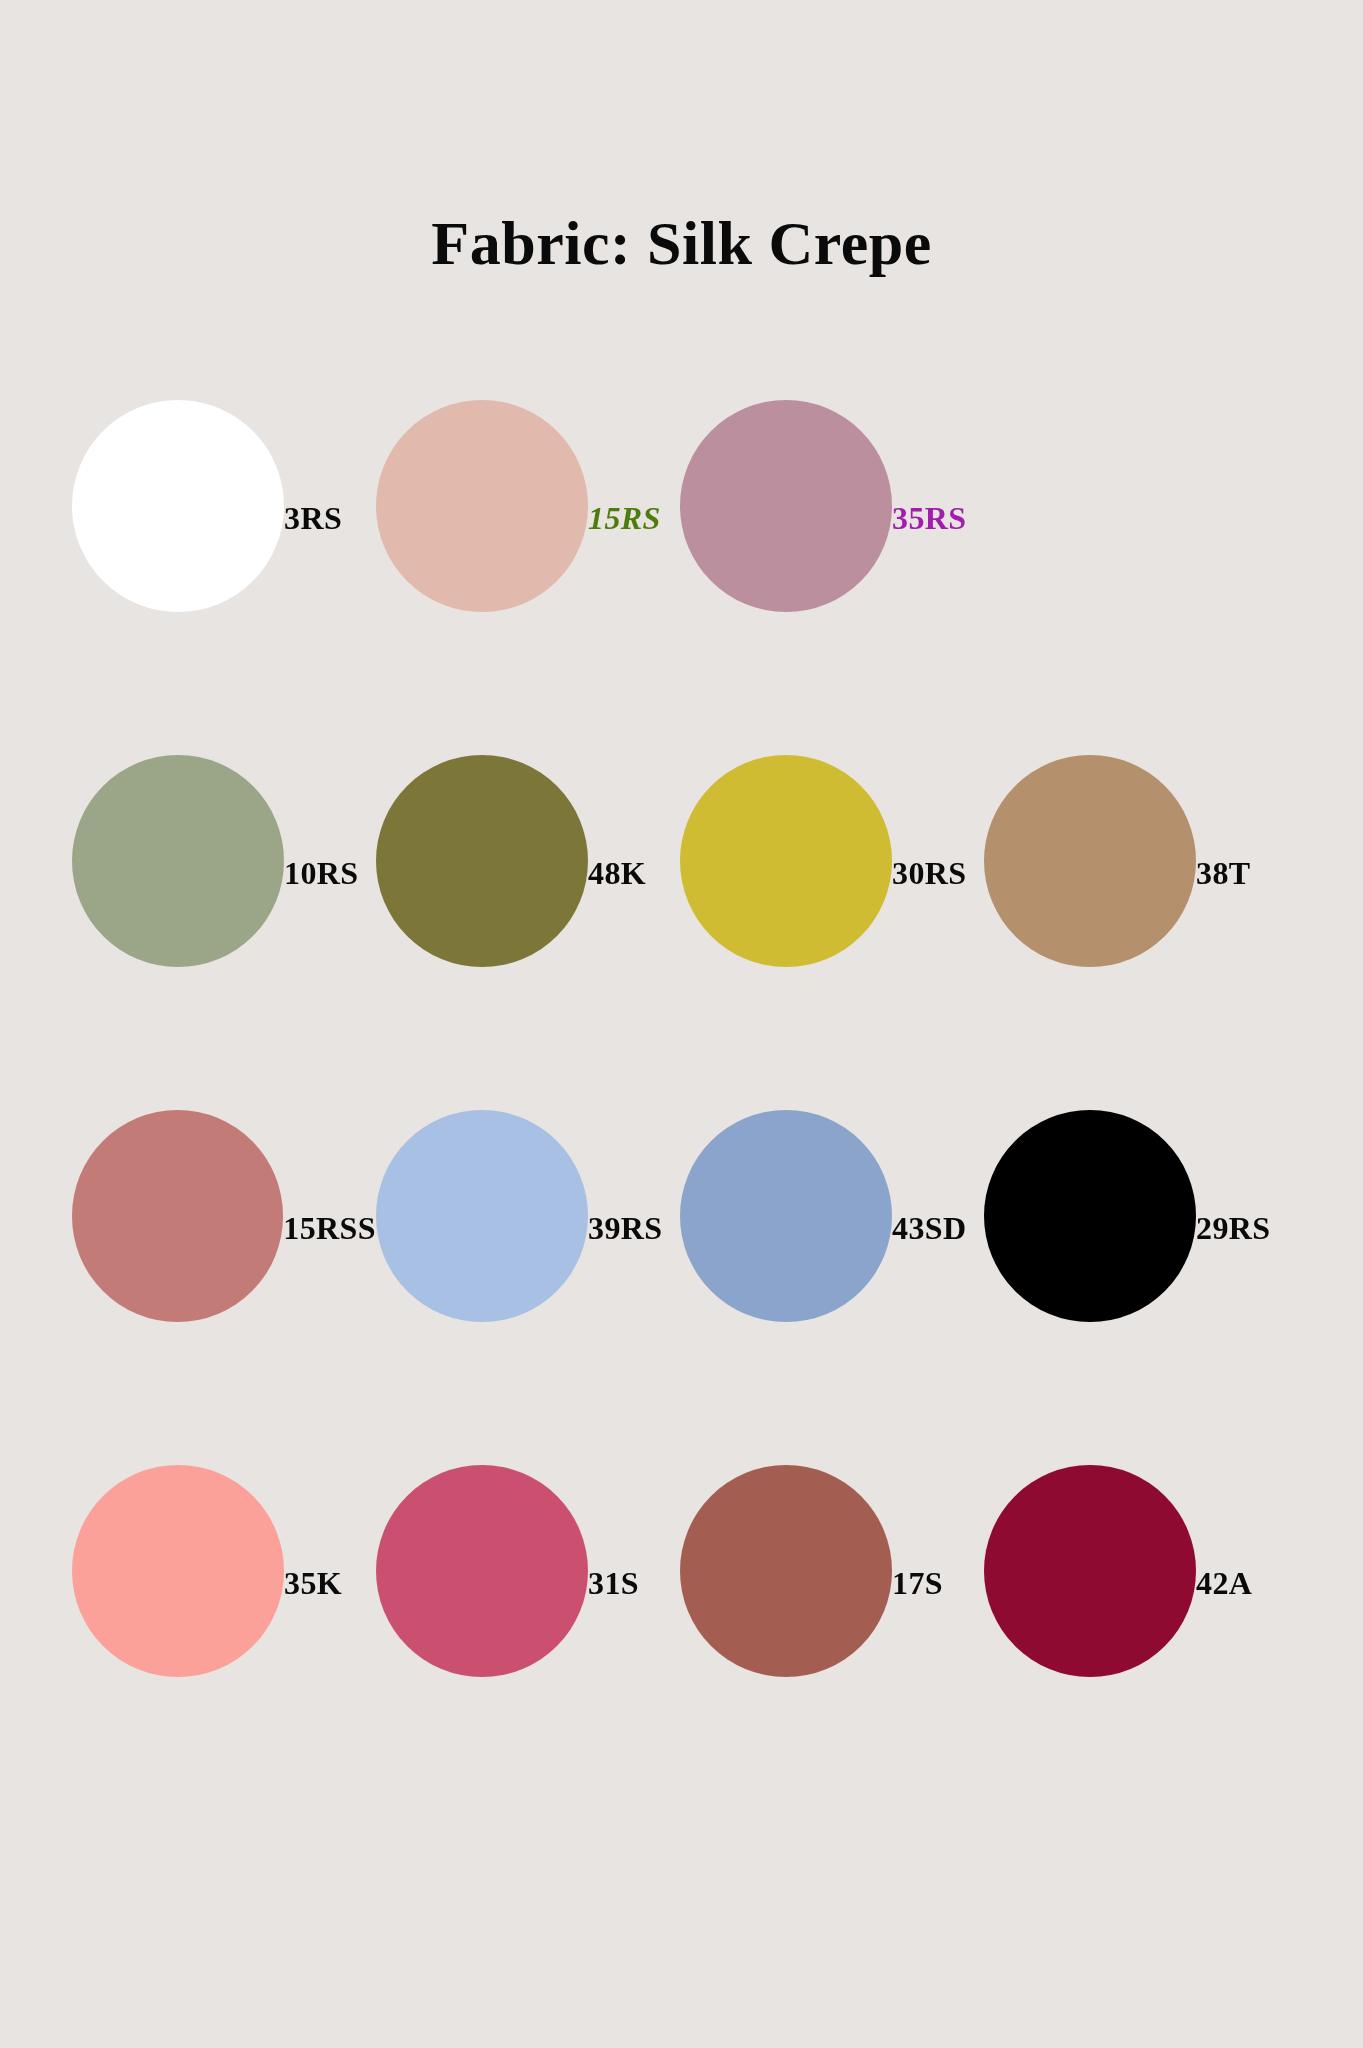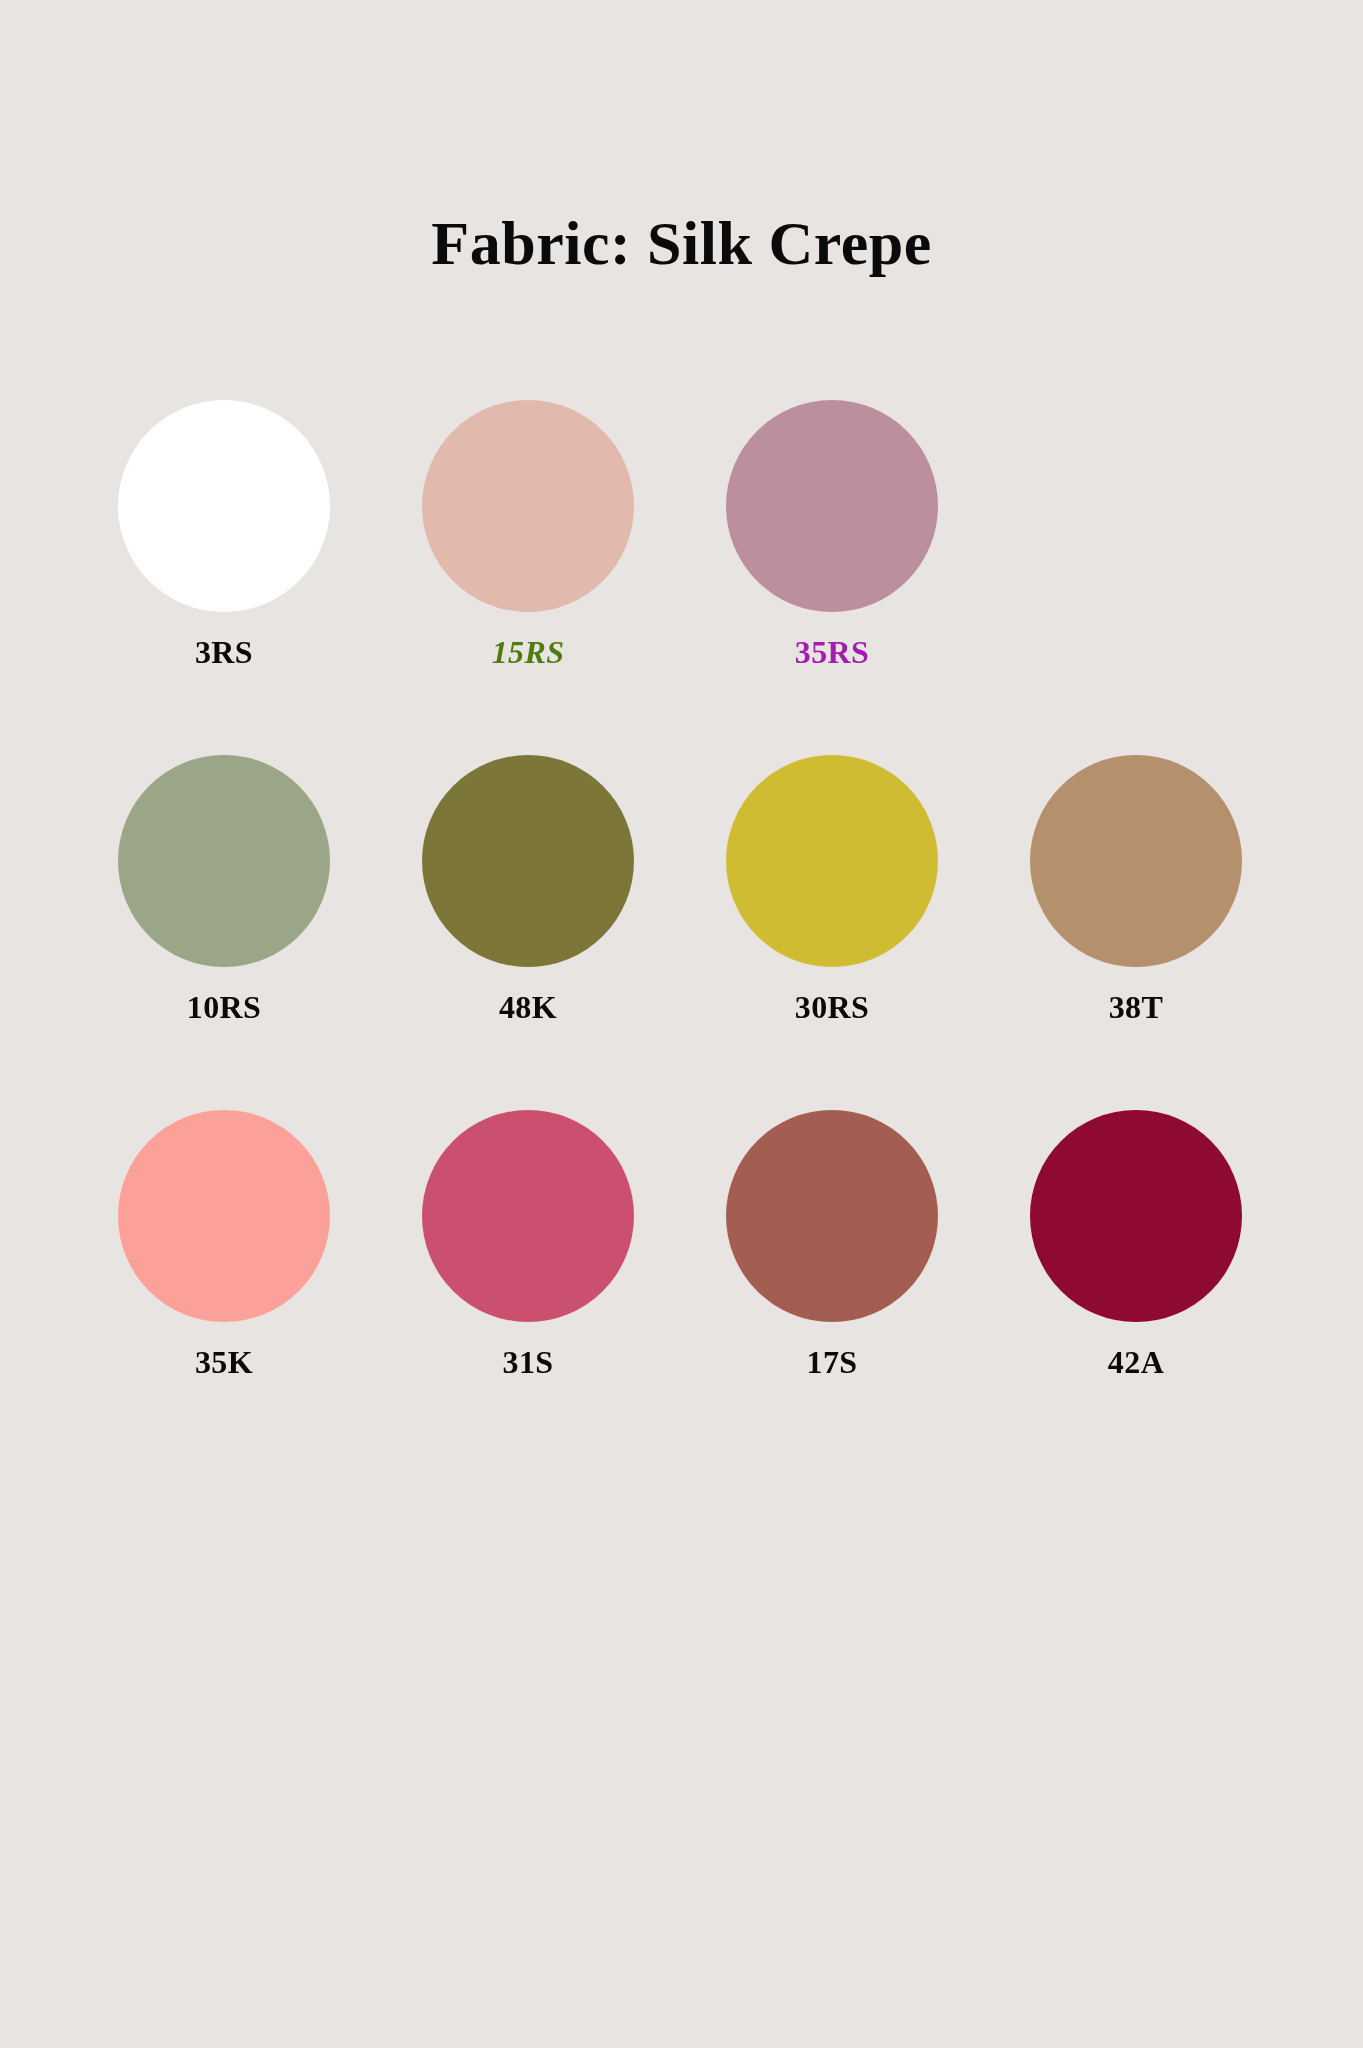--- a/index.html
+++ b/index.html
@@ -52,21 +52,21 @@
     display: flex;
     flex-direction: row;
     justify-content: flex-start;
     align-items: flex-start;
     height: 355px;
   }
 
   .swatch-cell {
     width: 304px;
     display: flex;
-    flex-direction: column;
+    flex-direction: row;
     align-items: center;
   }
 
   .swatch-dot {
     width: 212px;
     height: 212px;
     border-radius: 50%;
     display: block;
   }
 
@@ -118,20 +118,38 @@
       <div class="swatch-cell">
         <span class="swatch-dot" style="background: rgb(208, 188, 51);"></span>
         <span class="swatch-label" style="color: rgb(10, 10, 10);">30RS</span>
       </div>
       <div class="swatch-cell">
         <span class="swatch-dot" style="background: rgb(180, 144, 108);"></span>
         <span class="swatch-label" style="color: rgb(10, 10, 10);">38T</span>
       </div>
     </div>
 
+    <div class="swatch-row">
+      <div class="swatch-cell">
+        <span class="swatch-dot" style="background: rgb(194, 123, 119);"></span>
+        <span class="swatch-label" style="color: rgb(10, 10, 10);">15RSS</span>
+      </div>
+      <div class="swatch-cell">
+        <span class="swatch-dot" style="background: rgb(168, 192, 227);"></span>
+        <span class="swatch-label" style="color: rgb(10, 10, 10);">39RS</span>
+      </div>
+      <div class="swatch-cell">
+        <span class="swatch-dot" style="background: rgb(139, 164, 203);"></span>
+        <span class="swatch-label" style="color: rgb(10, 10, 10);">43SD</span>
+      </div>
+      <div class="swatch-cell">
+        <span class="swatch-dot" style="background: rgb(0, 0, 0);"></span>
+        <span class="swatch-label" style="color: rgb(10, 10, 10);">29RS</span>
+      </div>
+    </div>
 
     <div class="swatch-row">
       <div class="swatch-cell">
         <span class="swatch-dot" style="background: rgb(251, 161, 153);"></span>
         <span class="swatch-label" style="color: rgb(10, 10, 10);">35K</span>
       </div>
       <div class="swatch-cell">
         <span class="swatch-dot" style="background: rgb(203, 80, 112);"></span>
         <span class="swatch-label" style="color: rgb(10, 10, 10);">31S</span>
       </div>

